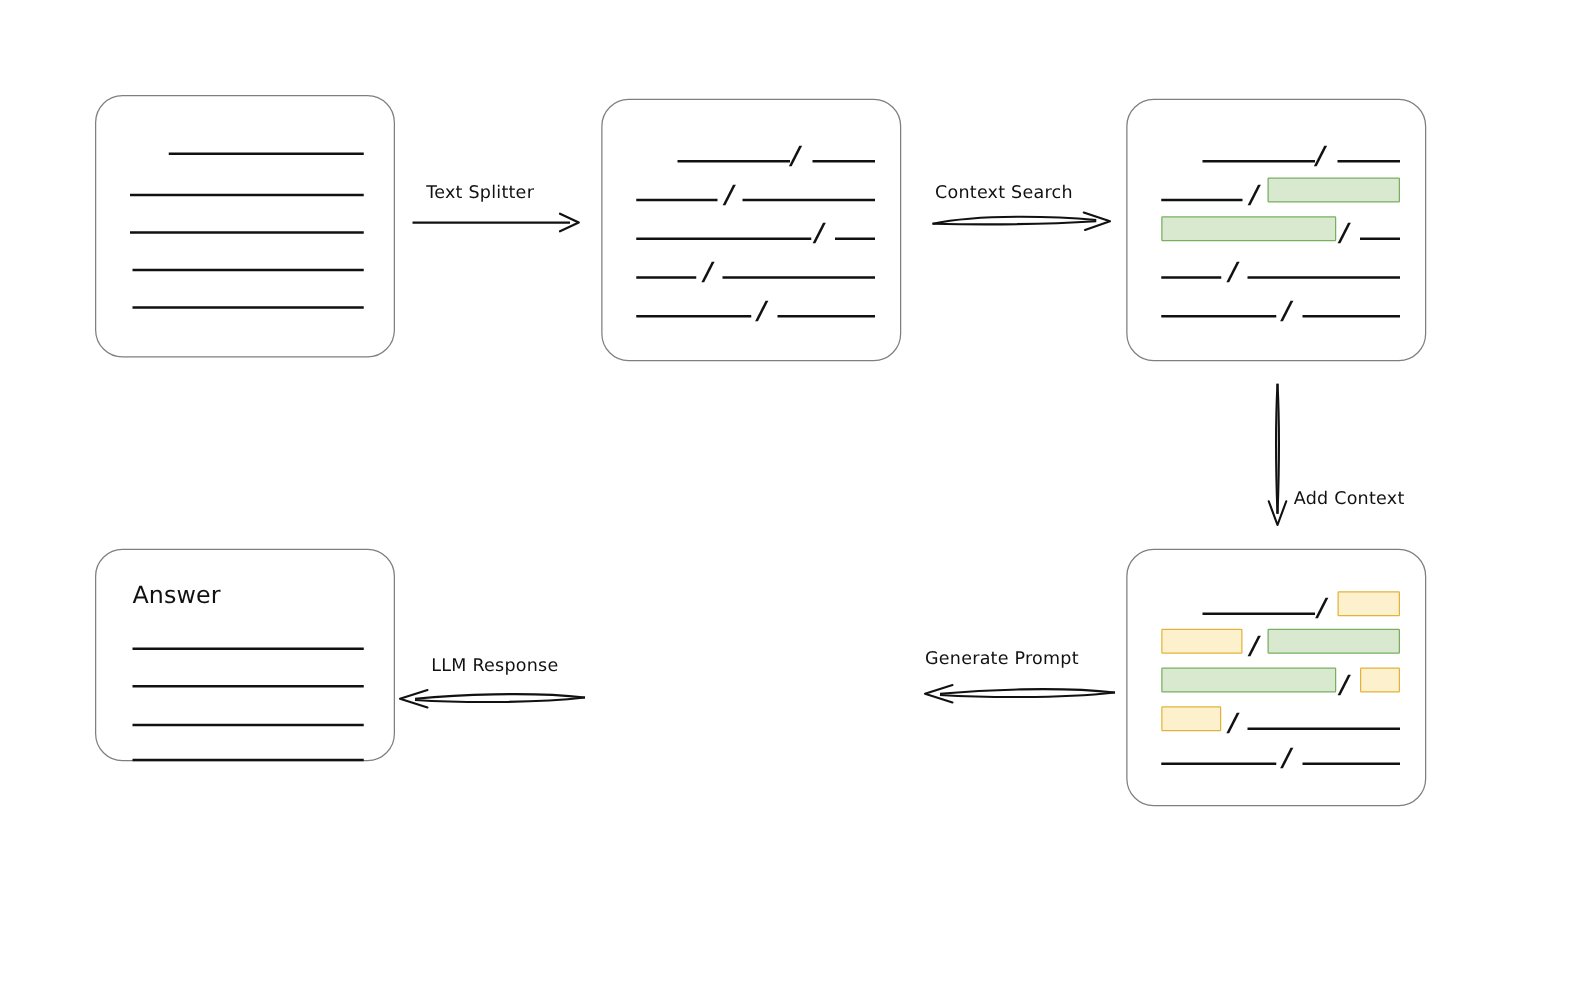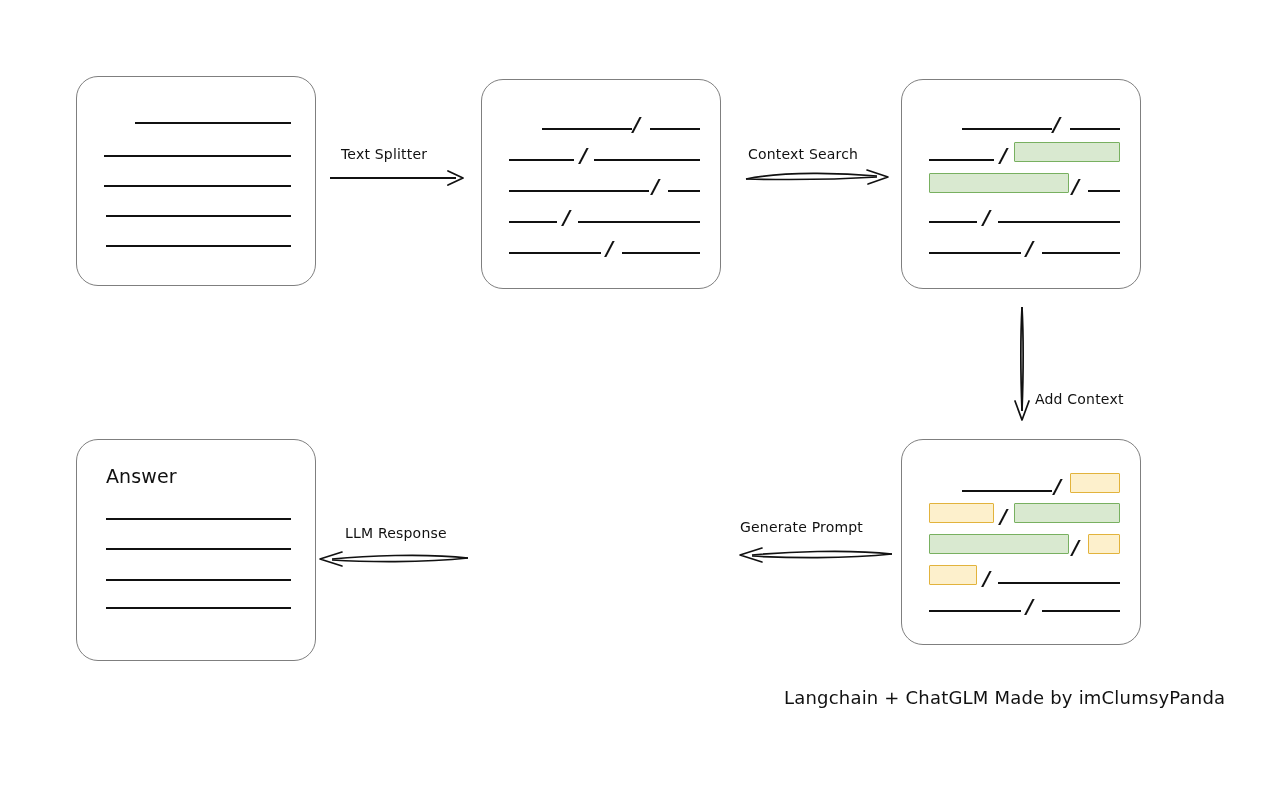--- a/index.html
+++ b/index.html
@@ -214,23 +214,22 @@
   </svg>
 
 
   <div class="edge-label" style="left:345px; top:525px;">LLM Response</div>
   <svg class="edge" style="left:318px; top:549px; width:152px; height:22px;" viewBox="0 0 152 22">
     <path d="M150 9 C 105 4, 46 7, 14 10" stroke-width="1.7"></path>
     <path d="M150 9 C 105 14, 46 13, 14 11" stroke-width="1.7"></path>
     <path d="M24 3 L2 10 L24 17" stroke-width="1.7" stroke-linejoin="round" stroke-linecap="round"></path>
   </svg>
 
-  <div class="doc-box" style="left:76px; top:439px; width:240px; height:222px;">
+  <div class="doc-box" style="left:76px; top:439px; width:240px; height:170px;">
     <div class="box-label" style="left:29px; top:25px;">Answer</div>
     <div class="line" style="left:29px; top:78px;  width:185px;"></div>
     <div class="line" style="left:29px; top:108px; width:185px;"></div>
     <div class="line" style="left:29px; top:139px; width:185px;"></div>
     <div class="line" style="left:29px; top:167px; width:185px;"></div>
   </div>
 
-  <div class="footer-note" style="left:784px; top:687px;">Langchain + ChatGLM Made by imClumsyPanda</div>
 
 </div>
 
 </body></html>

